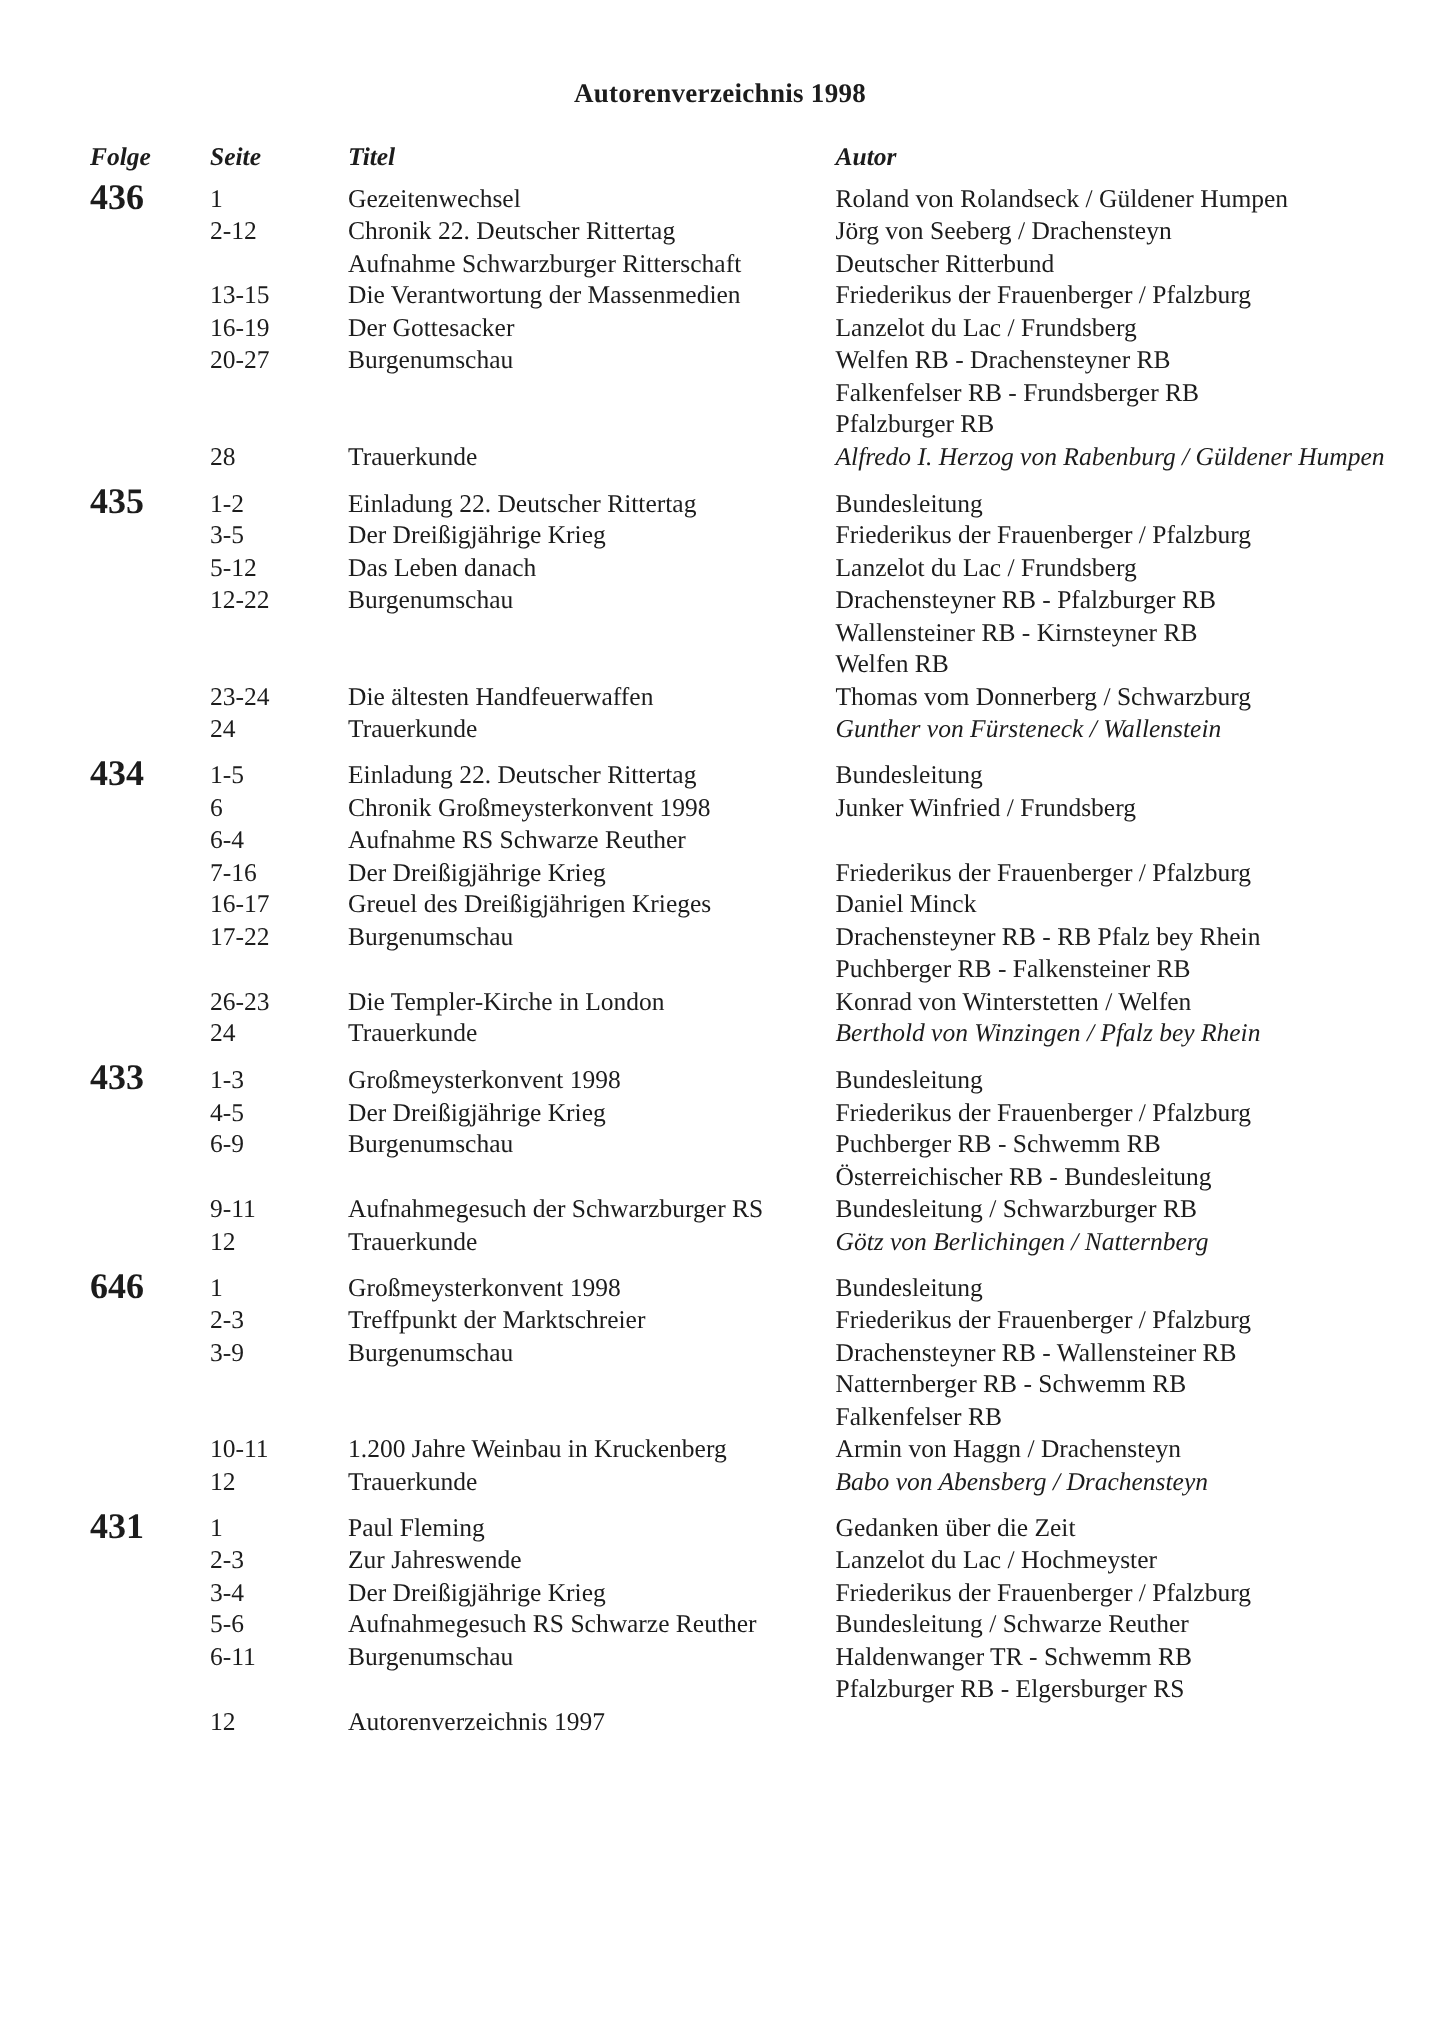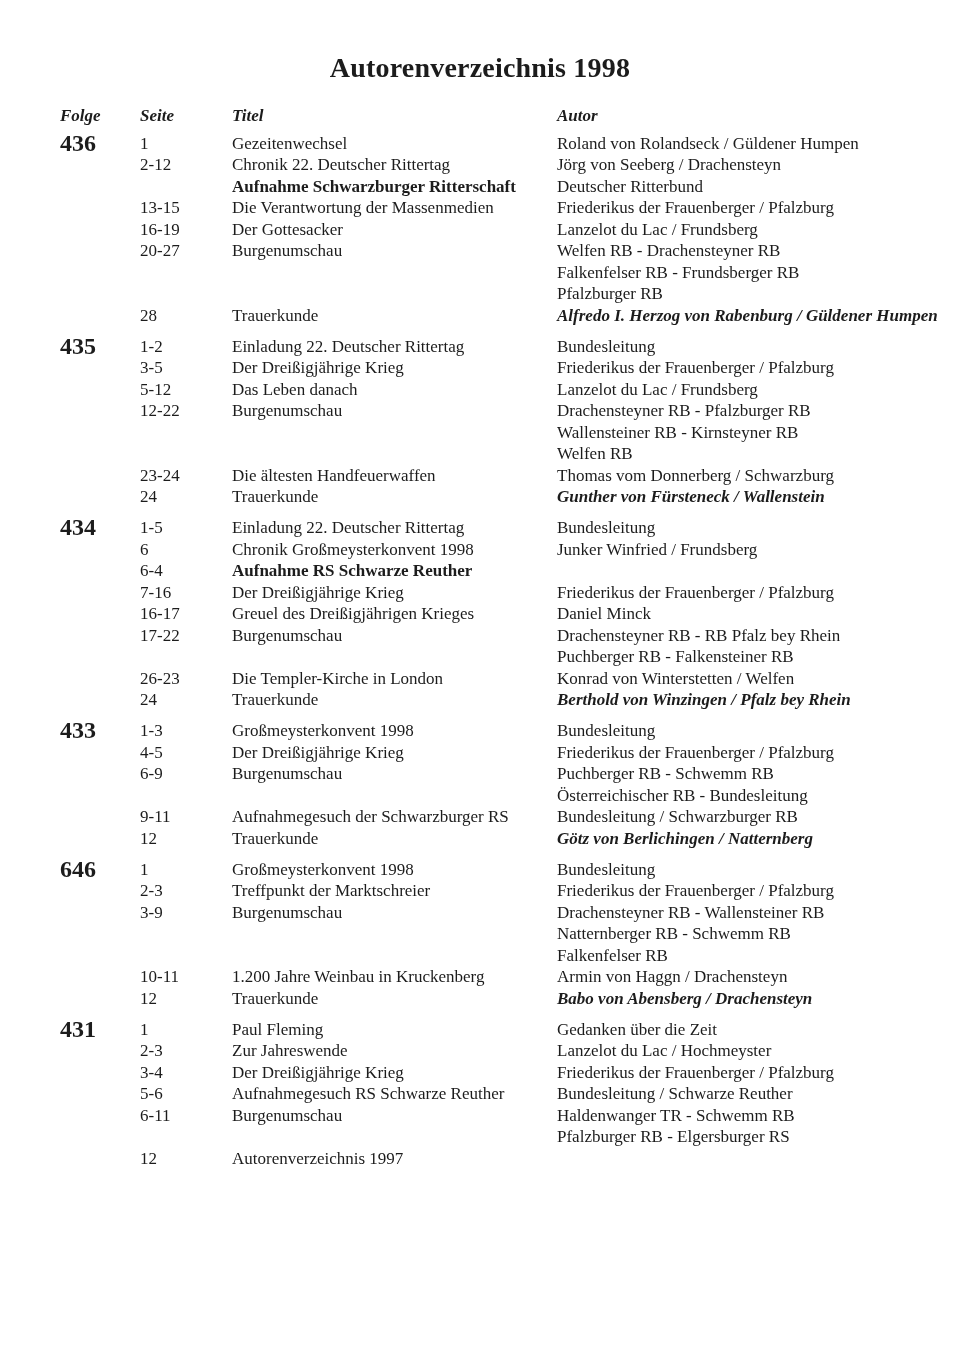--- a/index.html
+++ b/index.html
@@ -16,21 +16,21 @@
   }
   .page {
     position: relative;
     width: 960px;
     height: 1357px;
   }
   .doc-title {
     margin: 0;
     padding-top: 52px;
     text-align: center;
-    font-size: 28px;
+    font-size: 18px;
     font-weight: bold;
     letter-spacing: 0.2px;
   }
   .table {
     margin-top: 21px;
     padding-left: 60px;
     padding-right: 20px;
   }
   .row {
     display: grid;
@@ -53,25 +53,24 @@
     margin-top: 0;
   }
   .cell {
     white-space: nowrap;
   }
   .cell.folge {
     font-weight: bold;
     font-size: 24px;
   }
   .cell.titel.bold {
-    font-weight: bold;
+    font-weight: normal;
   }
   .cell.autor.italic {
     font-style: italic;
-    font-weight: bold;
   }
   .autor-line {
     line-height: 21.5px;
   }
 </style>
 </head>
 <body>
 
 <div class="page">
   <h1 class="doc-title">Autorenverzeichnis 1998</h1>

